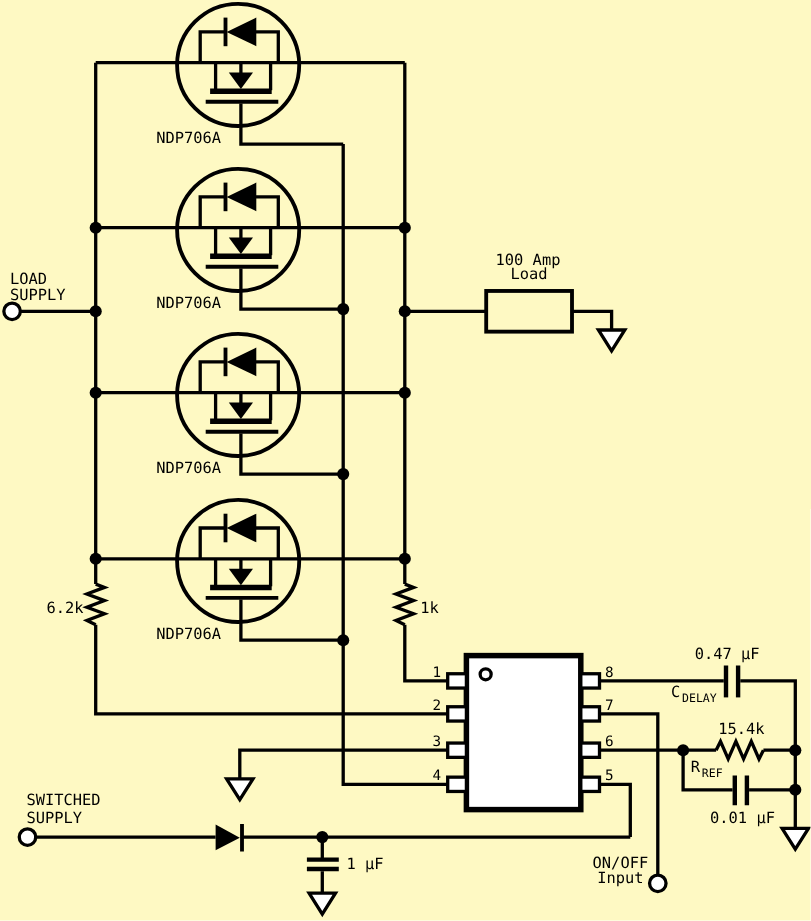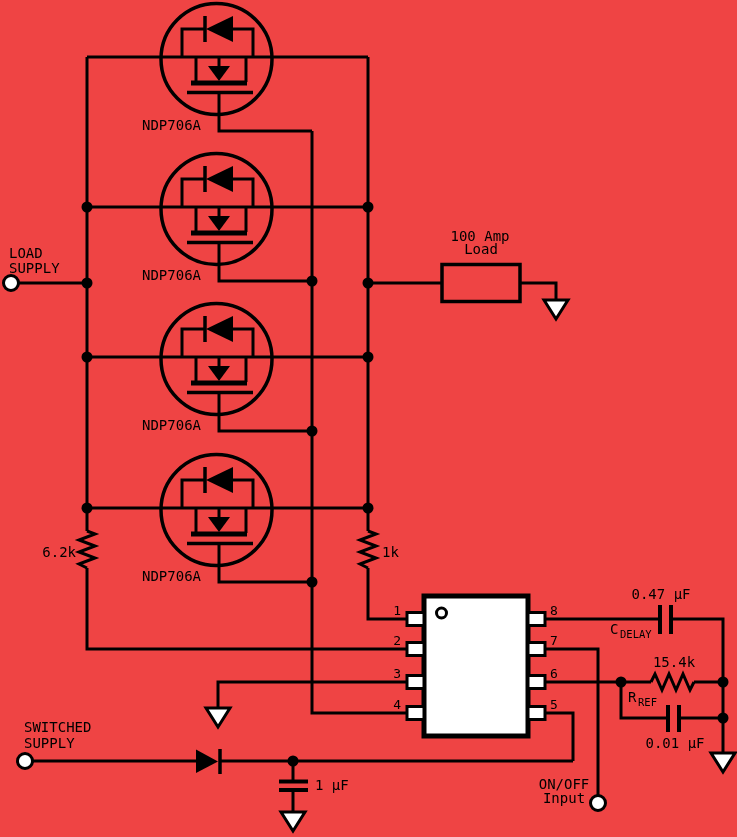--- a/index.html
+++ b/index.html
@@ -1,16 +1,16 @@
 <!DOCTYPE html>
 <html><head>
 <meta charset="utf-8">
 <style>
   html,body{margin:0;padding:0;background:#ffffff;}
-  .canvas{position:relative;width:737px;height:837px;background:#ef4444;overflow:hidden;}
+  .canvas{position:relative;width:737px;height:837px;background:#fef9c3;overflow:hidden;}
   svg{display:block;}
   .wire{stroke:#000;stroke-width:3;fill:none;stroke-linejoin:miter;stroke-linecap:butt;}
   .med{stroke:#000;stroke-width:3.5;fill:none;}
   .plate{stroke:#000;stroke-width:4;fill:none;}
   .bar5{stroke:#000;stroke-width:5;fill:none;}
   .solid{fill:#000;stroke:none;}
   .open{fill:#fff;stroke:#000;stroke-width:3;}
   .icbody{fill:#fff;stroke:#000;stroke-width:5;}
   .pinrect{fill:#fff;stroke:#000;stroke-width:3;}
   text{font-family:"DejaVu Sans Mono", monospace;font-size:14px;fill:#000;stroke:none;}

